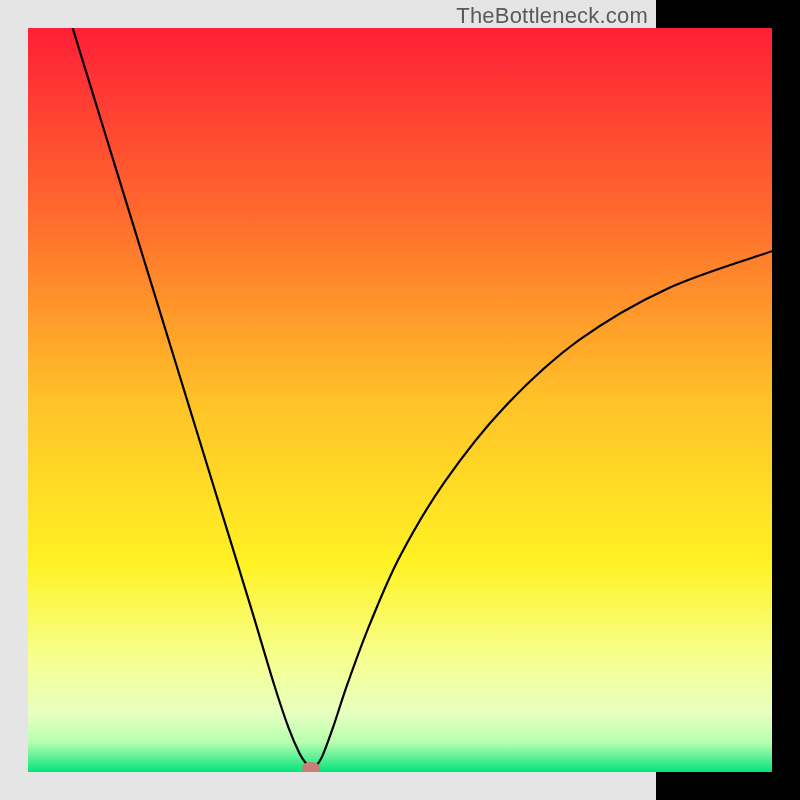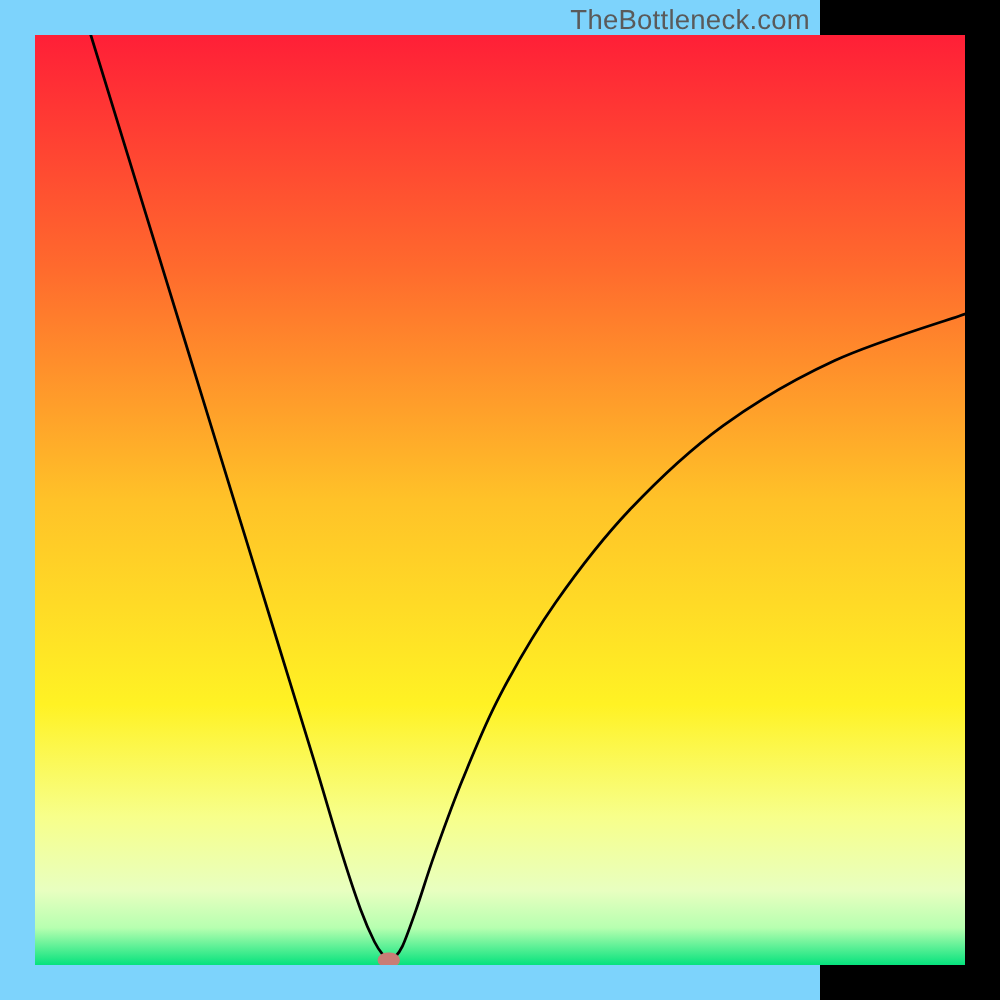--- a/index.html
+++ b/index.html
@@ -8,21 +8,21 @@
     width: 800px;
     height: 800px;
     background: #000000;
     overflow: hidden;
     font-family: Arial, Helvetica, sans-serif;
   }
   .stage {
     position: relative;
     width: 656px;
     height: 800px;
-    background: #7dd3fc;
+    background: #e5e5e5;
   }
   .watermark {
     position: absolute;
     top: 3px;
     right: 8px;
     color: #5a5a5a;
     font-size: 22px;
     font-weight: 400;
     letter-spacing: 0.2px;
     z-index: 10;

